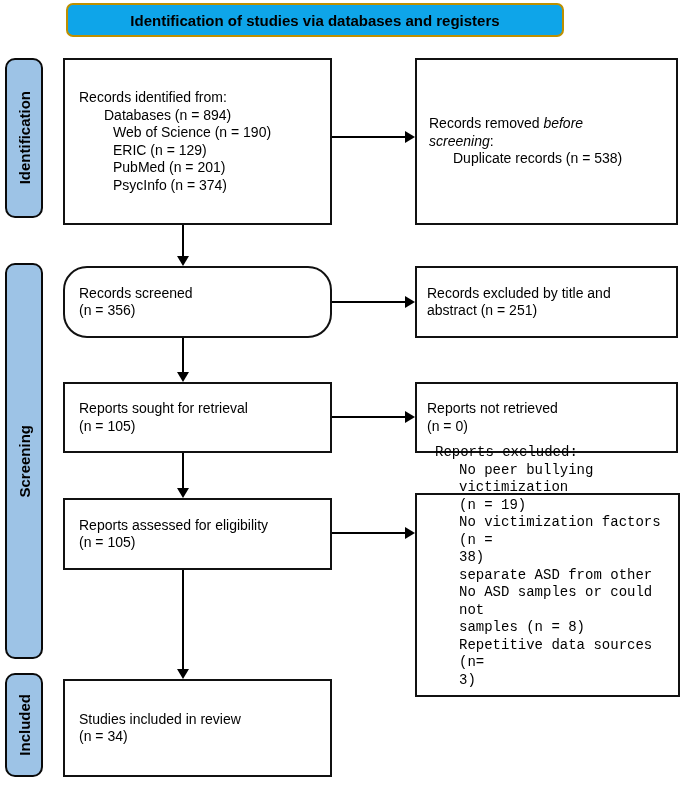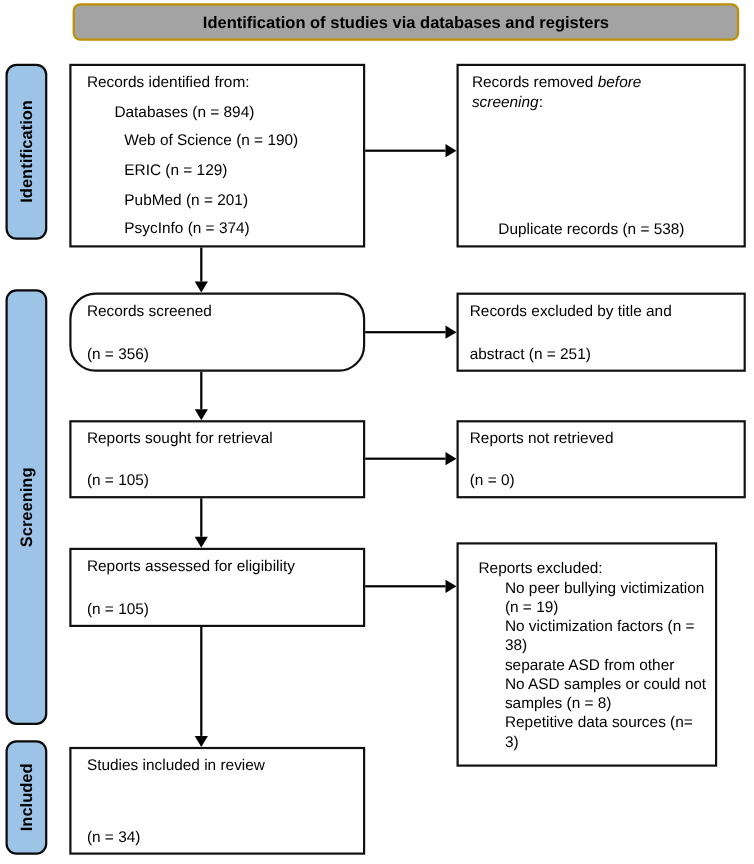--- a/index.html
+++ b/index.html
@@ -2,54 +2,54 @@
 <html><head>
 <meta charset="utf-8">
 <style>
   html,body{margin:0;padding:0;background:#ffffff;}
   .canvas{
     position:relative;width:685px;height:785px;background:#ffffff;
     font-family:"Liberation Sans", sans-serif;color:#000;overflow:hidden;
   }
   
   .banner{
-    position:absolute;left:66px;top:3px;width:606px;height:34px;
-    background:#a3a3a3;border:2px solid #BE9000;border-radius:7px;
+    position:absolute;left:66px;top:3px;width:498px;height:34px;
+    background:#0ea5e9;border:2px solid #BE9000;border-radius:7px;
     display:flex;align-items:center;justify-content:center;
     font-size:15px;font-weight:bold;box-sizing:border-box;
   }
   
   .pill{
     position:absolute;left:5px;width:38px;background:#9DC3E6;
     border:2px solid #0a0a0a;border-radius:10px;box-sizing:border-box;
     display:flex;align-items:center;justify-content:center;
   }
   .pill-ident{top:58px;height:160px;}
   .pill-screen{top:263px;height:396px;}
   .pill-incl{top:673px;height:104px;}
   .vtext{
     writing-mode:vertical-rl;transform:rotate(180deg);
     font-size:15px;font-weight:bold;white-space:nowrap;
   }
   
   .box{
     position:absolute;background:#ffffff;border:2px solid #111111;
     box-sizing:border-box;font-size:14px;line-height:17.5px;
-    display:flex;flex-direction:column;justify-content:space-between;
+    display:flex;flex-direction:column;justify-content:center;
     padding:6px 6px 6px 14px;
   }
   .b-records-identified{left:63px;top:58px;width:269px;height:167px;}
   .b-records-screened {left:63px;top:266px;width:269px;height:72px;border-radius:24px;}
   .b-reports-sought   {left:63px;top:382px;width:269px;height:71px;}
   .b-reports-assessed {left:63px;top:498px;width:269px;height:72px;}
   .b-studies-included {left:63px;top:679px;width:269px;height:98px;}
   .b-records-removed  {left:415px;top:58px;width:263px;height:167px;padding-left:12px;}
   .b-records-excluded {left:415px;top:266px;width:263px;height:72px;padding-left:10px;}
   .b-reports-not-retrieved{left:415px;top:382px;width:263px;height:71px;padding-left:10px;}
-  .b-reports-excluded {left:415px;top:493px;width:237px;height:204px;justify-content:center;padding-top:7px;padding-left:18px;}
+  .b-reports-excluded {left:415px;top:493px;width:265px;height:204px;justify-content:flex-end;padding-top:7px;padding-left:18px;font-family:Liberation Mono, monospace;}
   .ind1{padding-left:25px;}
   .ind2{padding-left:34px;}
   .ind-item{padding-left:24px;}
   .it{font-style:italic;}
   
   .varrow{position:absolute;left:182px;width:2px;background:#000;}
   .varrow::after{
     content:"";position:absolute;left:-5px;bottom:-10px;width:0;height:0;
     border-left:6px solid transparent;border-right:6px solid transparent;
     border-top:10px solid #000;

